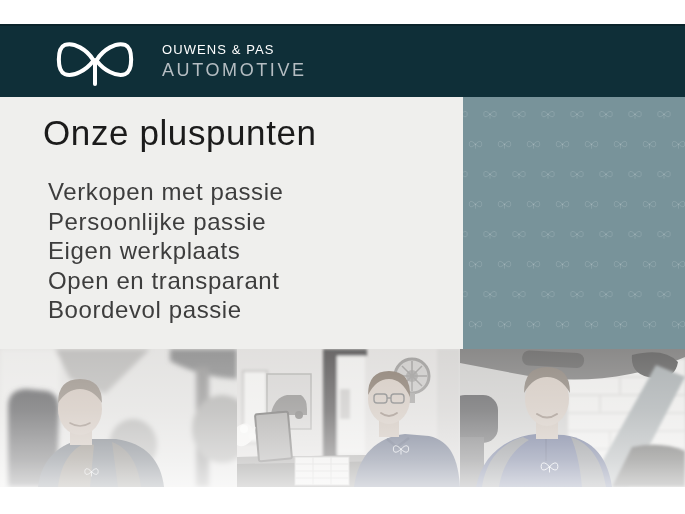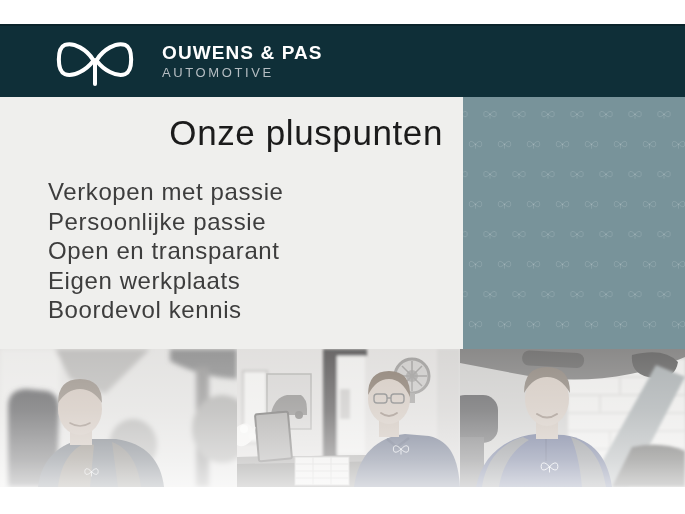--- a/index.html
+++ b/index.html
@@ -11,34 +11,34 @@
   .header{
     position:absolute;top:24px;left:0;width:685px;height:73px;
     background:var(--header-bg,#0f2f38);
     display:flex;align-items:center;
     border-top:2px solid #0a242b;
     box-sizing:border-box;
   }
   .logo-svg{width:104px;height:52px;margin-left:43px;color:#ffffff;flex:none;}
   .brand{margin-left:15px;line-height:1.15;}
   .brand-name{
-    color:var(--brand-text,#ffffff);font-size:19px;font-weight:bold;letter-spacing:1.1px;
+    color:var(--brand-text,#ffffff);font-size:13px;font-weight:normal;letter-spacing:1.1px;
   }
   .brand-sub{
-    color:var(--brand-sub,#b5bdc2);font-size:13px;letter-spacing:2.6px;margin-top:2px;
+    color:var(--brand-sub,#b5bdc2);font-size:18px;letter-spacing:2.6px;margin-top:2px;
   }
   
   .body-band{position:absolute;top:97px;left:0;width:685px;height:253px;display:flex;}
   .points-panel{
     width:463px;height:253px;background:var(--panel-bg,#efefed);
     box-sizing:border-box;padding:16px 20px 0 43px;flex:none;
   }
   .page-title{
     margin:0;color:var(--text-dark,#1b1b1b);
-    font-size:35px;font-weight:500;letter-spacing:0.6px;text-align:right;
+    font-size:35px;font-weight:500;letter-spacing:0.6px;
   }
   .points-list{
     list-style:none;margin:24px 0 0 0;padding:0 0 0 5px;
     color:var(--text-list,#3d3d3d);font-size:24px;letter-spacing:0.6px;
     line-height:29.5px;font-weight:400;
   }
   .pattern-panel{flex:1;height:253px;background:var(--pattern-bg,#78939a);position:relative;overflow:hidden;}
   .pattern-svg{position:absolute;top:0;left:0;width:100%;height:100%;}
   .pat-glyph{color:rgba(255,255,255,0.18);}
   
@@ -78,23 +78,23 @@
     </div>
   </header>
 
   <div class="body-band">
 
     <section class="points-panel">
       <h1 class="page-title">Onze pluspunten</h1>
       <ul class="points-list">
         <li>Verkopen met passie</li>
         <li>Persoonlijke passie</li>
+        <li>Eigen werkplaats</li>
         <li>Open en transparant</li>
-        <li>Eigen werkplaats</li>
-        <li>Boordevol kennis</li>
+        <li>Boordevol passie</li>
       </ul>
     </section>
 
     <aside class="pattern-panel">
       <svg class="pattern-svg">
         <defs>
           <pattern id="ptile" width="29" height="60" patternUnits="userSpaceOnUse" x="12" y="9">
             <use href="#bowtie" class="pat-glyph" x="8" y="4" width="14" height="9"></use>
             <use href="#bowtie" class="pat-glyph" x="-6.5" y="34" width="14" height="9"></use>
             <use href="#bowtie" class="pat-glyph" x="22.5" y="34" width="14" height="9"></use>

